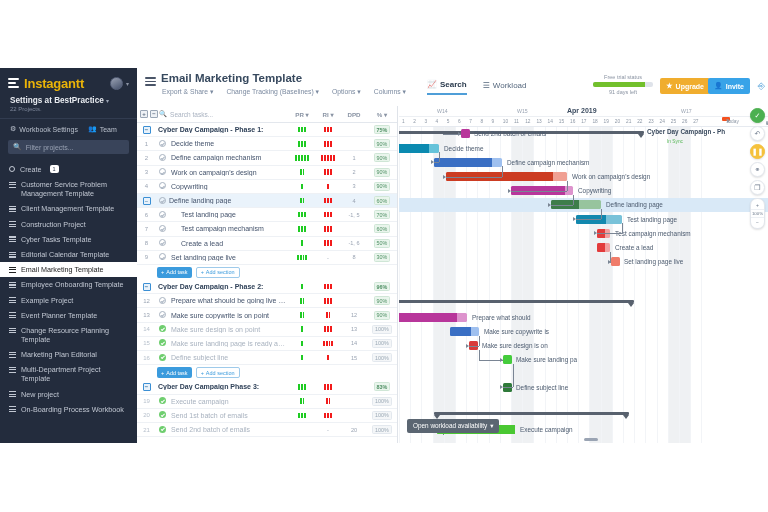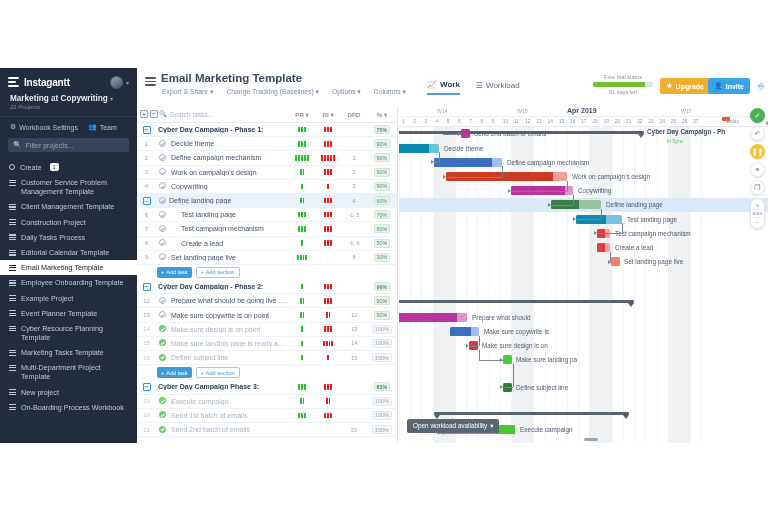--- a/index.html
+++ b/index.html
@@ -9,21 +9,21 @@
 
   
   .sidebar { position:absolute; left:0; top:68px; width:137px; height:375px;
     background:#232c3d; color:#c7ccd6; font-size:7.5px; overflow:hidden; }
   .sb-brand { display:flex; align-items:center; padding:8px 8px 4px 8px; }
   .sb-logo { width:12px; height:12px; margin-right:4px; position:relative; }
   .sb-logo i { position:absolute; left:0; background:#fff; border-radius:1px; display:block; }
   .sb-logo i:nth-child(1){ top:0; width:11px; height:2.4px; }
   .sb-logo i:nth-child(2){ top:4px; width:8px; height:2.4px; }
   .sb-logo i:nth-child(3){ top:8px; width:11px; height:2.4px; }
-  .sb-name { color:#ffffff; font-size:10px; font-weight:bold; letter-spacing:-.2px; }
+  .sb-name { color:#eab308; font-size:13px; font-weight:bold; letter-spacing:-.2px; }
   .sb-avatar { margin-left:auto; width:13px; height:13px; border-radius:50%;
     background:linear-gradient(150deg,#8a93a5,#4c5straight 60%,#3b4354);
     background:linear-gradient(150deg,#9aa2b3,#44506a); border:1px solid #57617a; }
   .sb-caret { margin-left:3px; color:#8b93a3; font-size:6px; }
   .sb-org { padding:1px 10px 0 10px; color:#e8ebf0; font-size:8.2px; font-weight:bold; }
   .sb-org span.c { font-size:6px; color:#9aa3b2; font-weight:normal; }
   .sb-projcount { padding:1px 10px 6px 10px; color:#7e879a; font-size:6px; }
   .sb-divider { height:1px; background:#323c50; margin:0 0 6px 0; }
   .sb-actions { display:flex; gap:10px; padding:0 10px 7px 10px; font-size:7px; color:#b9c0cc; }
   .sb-actions div { display:flex; align-items:center; gap:3px; }
@@ -163,21 +163,21 @@
       <span class="sb-logo">
           <i></i>
           <i></i>
           <i></i>
         </span>
       <span class="sb-name">Instagantt</span>
       <span class="sb-avatar"></span>
       <span class="sb-caret">▾</span>
     </div>
     <div class="sb-org">
-      <span>Marketing at Copywriting</span>
+      <span>Settings at BestPractice</span>
       <span class="c">▾</span>
     </div>
     <div class="sb-projcount">22 Projects.</div>
     <div class="sb-divider"></div>
     <div class="sb-actions">
       <div>
         <span>⚙</span>
         <span>Workbook Settings</span>
       </div>
       <div>
@@ -218,21 +218,21 @@
             <i></i>
           </span>
           <span>Construction Project</span>
         </div>
         <div class="sb-item">
           <span class="bars">
             <i></i>
             <i></i>
             <i></i>
           </span>
-          <span>Daily Tasks Process</span>
+          <span>Cyber Tasks Template</span>
         </div>
         <div class="sb-item">
           <span class="bars">
             <i></i>
             <i></i>
             <i></i>
           </span>
           <span>Editorial Calendar Template</span>
         </div>
         <div class="sb-item active">
@@ -266,29 +266,29 @@
             <i></i>
           </span>
           <span>Event Planner Template</span>
         </div>
         <div class="sb-item">
           <span class="bars">
             <i></i>
             <i></i>
             <i></i>
           </span>
-          <span>Cyber Resource Planning Template</span>
-        </div>
-        <div class="sb-item">
-          <span class="bars">
-            <i></i>
-            <i></i>
-            <i></i>
-          </span>
-          <span>Marketing Tasks Template</span>
+          <span>Change Resource Planning Template</span>
+        </div>
+        <div class="sb-item">
+          <span class="bars">
+            <i></i>
+            <i></i>
+            <i></i>
+          </span>
+          <span>Marketing Plan Editorial</span>
         </div>
         <div class="sb-item">
           <span class="bars">
             <i></i>
             <i></i>
             <i></i>
           </span>
           <span>Multi-Department Project Template</span>
         </div>
         <div class="sb-item">
@@ -321,21 +321,21 @@
       <div class="ttl">Email Marketing Template</div>
       <div class="menurow" id="menurow">
           <span><span>Export &amp; Share</span> ▾</span>
           <span><span>Change Tracking (Baselines)</span> ▾</span>
           <span><span>Options</span> ▾</span>
           <span><span>Columns</span> ▾</span>
         </div>
       <div class="tabs" id="tabs">
           <div class="tab active">
             <span>📈</span>
-            <span>Work</span>
+            <span>Search</span>
           </div>
           <div class="tab">
             <span>☰</span>
             <span>Workload</span>
           </div>
         </div>
       <div class="trial">
         <div>Free trial status</div>
         <div class="trialbar">
             <i></i>

